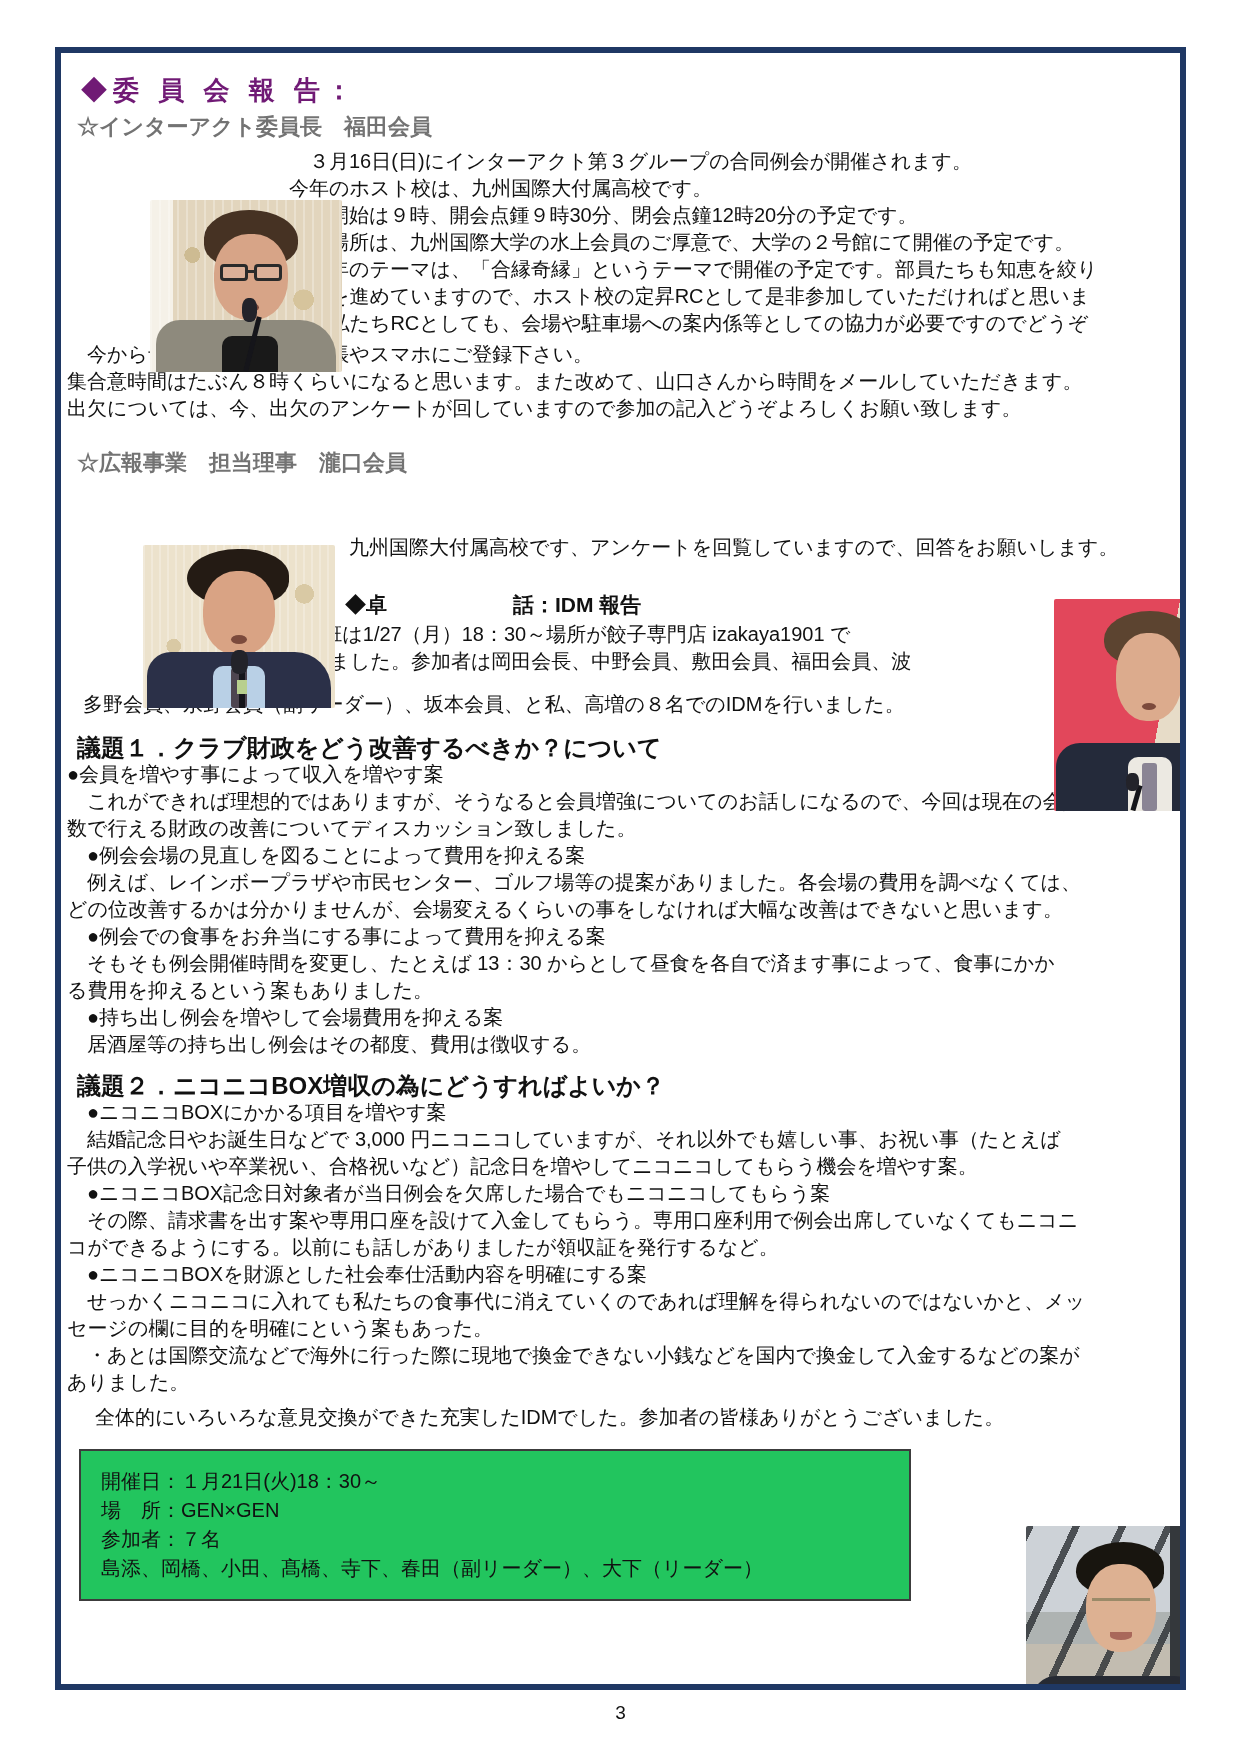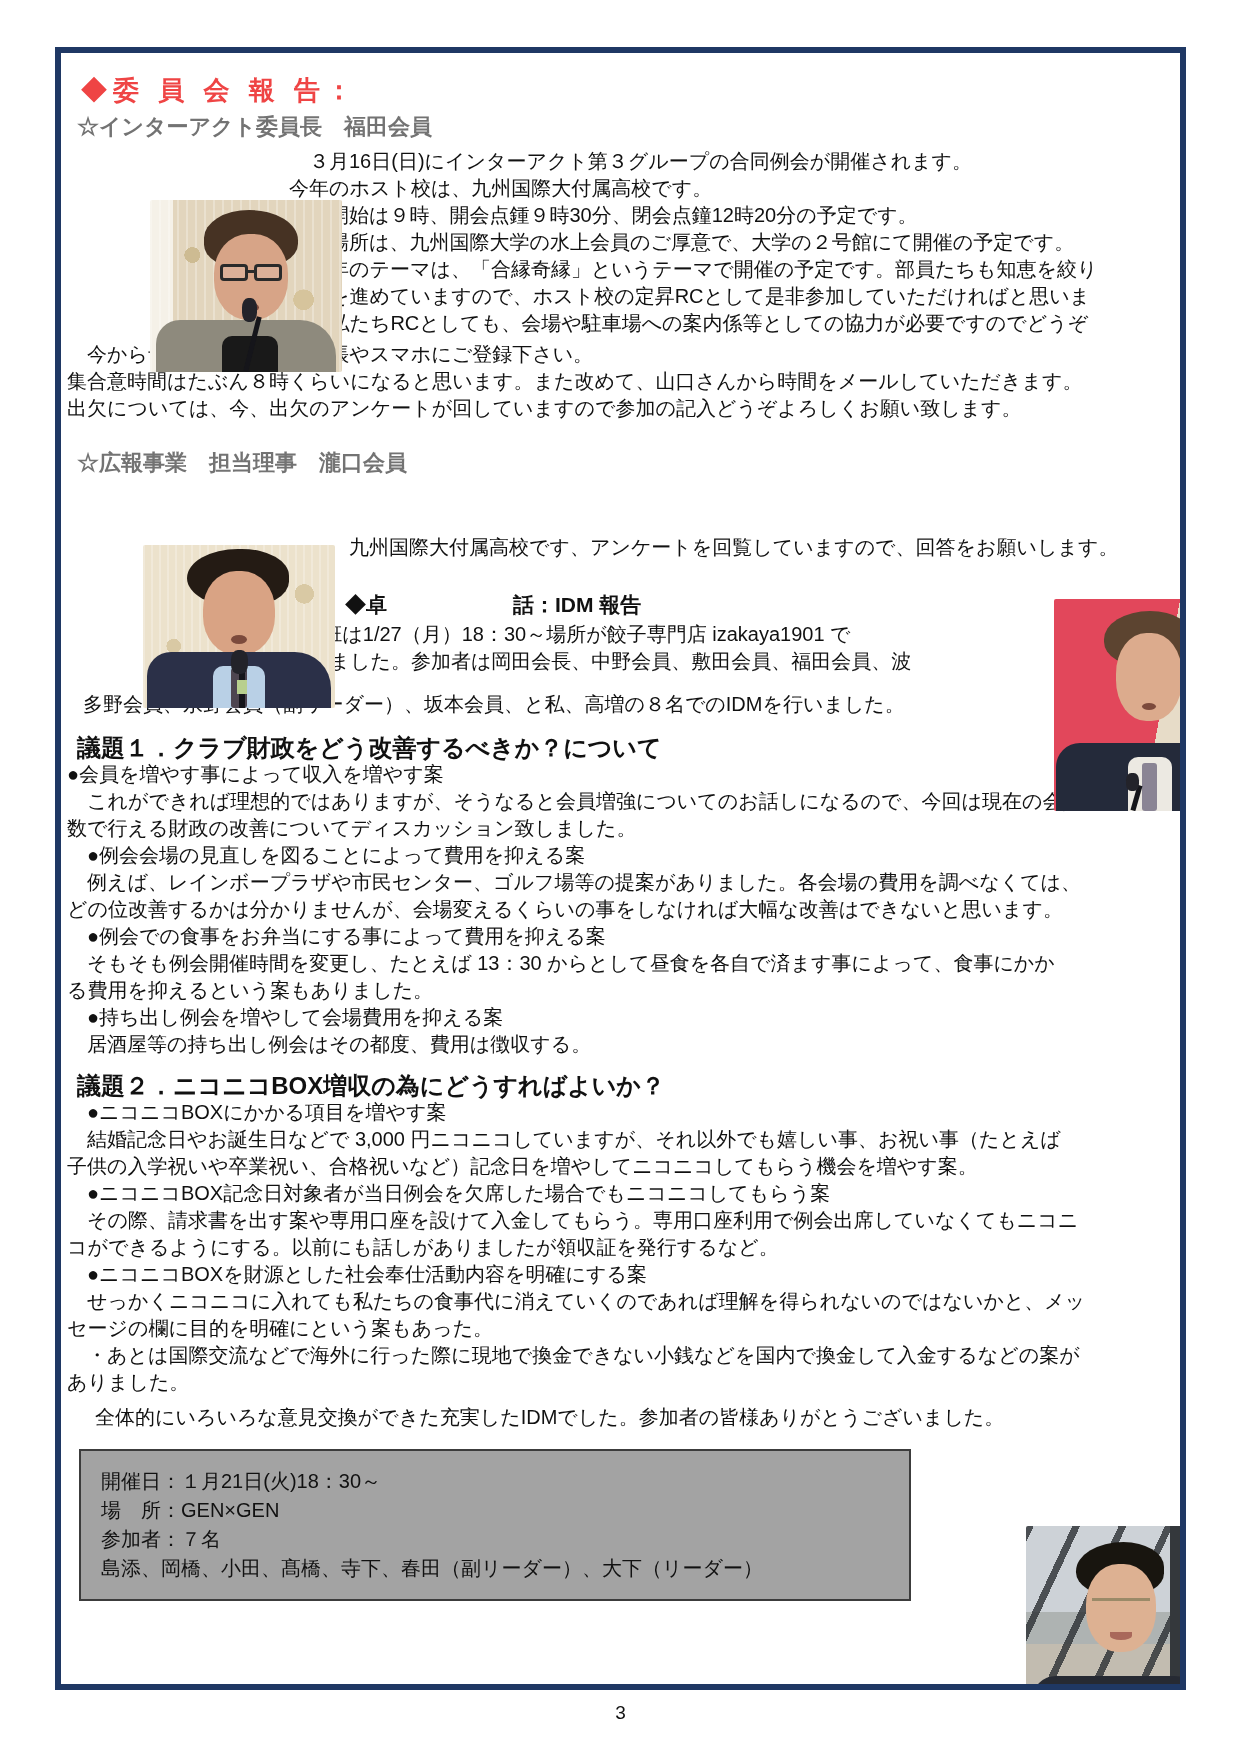--- a/index.html
+++ b/index.html
@@ -1,37 +1,37 @@
 <!DOCTYPE html>
 <html lang="ja"><head>
 <meta charset="utf-8">
 <style>
   html,body{margin:0;padding:0;background:#ffffff;}
   .page{position:relative;width:1241px;height:1755px;background:#ffffff;
         font-family:"Liberation Sans", sans-serif;color:#111;}
   .frame{position:absolute;left:55px;top:47px;box-sizing:border-box;
          width:1131px;height:1643px;border:6px solid #1f3864;background:#fff;
          padding:16px 10px 0 6px;overflow:hidden;}
-  .h-main{font-size:26px;font-weight:700;letter-spacing:6px;margin:4px 0 0 14px;color:#ef4444;}
+  .h-main{font-size:26px;font-weight:700;letter-spacing:6px;margin:4px 0 0 14px;color:#701a75;}
   .h-green{font-size:22px;font-weight:700;color:#737373;margin:4px 0 0 10px;}
   .body-text{font-size:20px;line-height:27px;white-space:pre-wrap;color:#111;}
   .para-beside{margin:6px 0 4px 222px;}
   .para-below{margin:0;}
   .pr-heading{margin-top:26px;}
   .para-weekly{margin:56px 0 0 262px;}
   .taku-heading{font-size:21px;font-weight:700;margin:30px 0 0 278px;white-space:pre-wrap;}
   .teamA-heading{font-size:21px;font-weight:700;margin:6px 0 0 262px;}
   .para-intro{margin:2px 0 0 222px;}
   .para-full{margin:16px;}
   .topic-heading{font-size:24px;font-weight:700;margin:14px 0 0 10px;line-height:27px;}
   .topic-body{margin:0;}
   .closing{margin:8px;}
   .teamB-heading{font-size:21px;font-weight:700;margin:38px 0 0 6px;}
   .info-box{box-sizing:border-box;margin:18px 0 0 12px;width:832px;
-            border:2px solid #3c3c3c;padding:16px 20px;background:#a3a3a3;}
+            border:2px solid #3c3c3c;padding:16px 20px;background:#22c55e;}
   .info-box .body-text{line-height:29px;}
   .page-number{position:absolute;left:0;right:0;top:1702px;text-align:center;
                font-size:19px;color:#111;}
   
   .photo{position:absolute;overflow:hidden;border-radius:2px;}
   .photo div{position:absolute;}
   .photo-fukuda{left:89px;top:147px;width:192px;height:172px;
     background:
       radial-gradient(circle 13px at 22% 32%, #cdbb92 0 60%, transparent 61%),
       radial-gradient(circle 17px at 80% 58%, #d6c49c 0 60%, transparent 61%),

